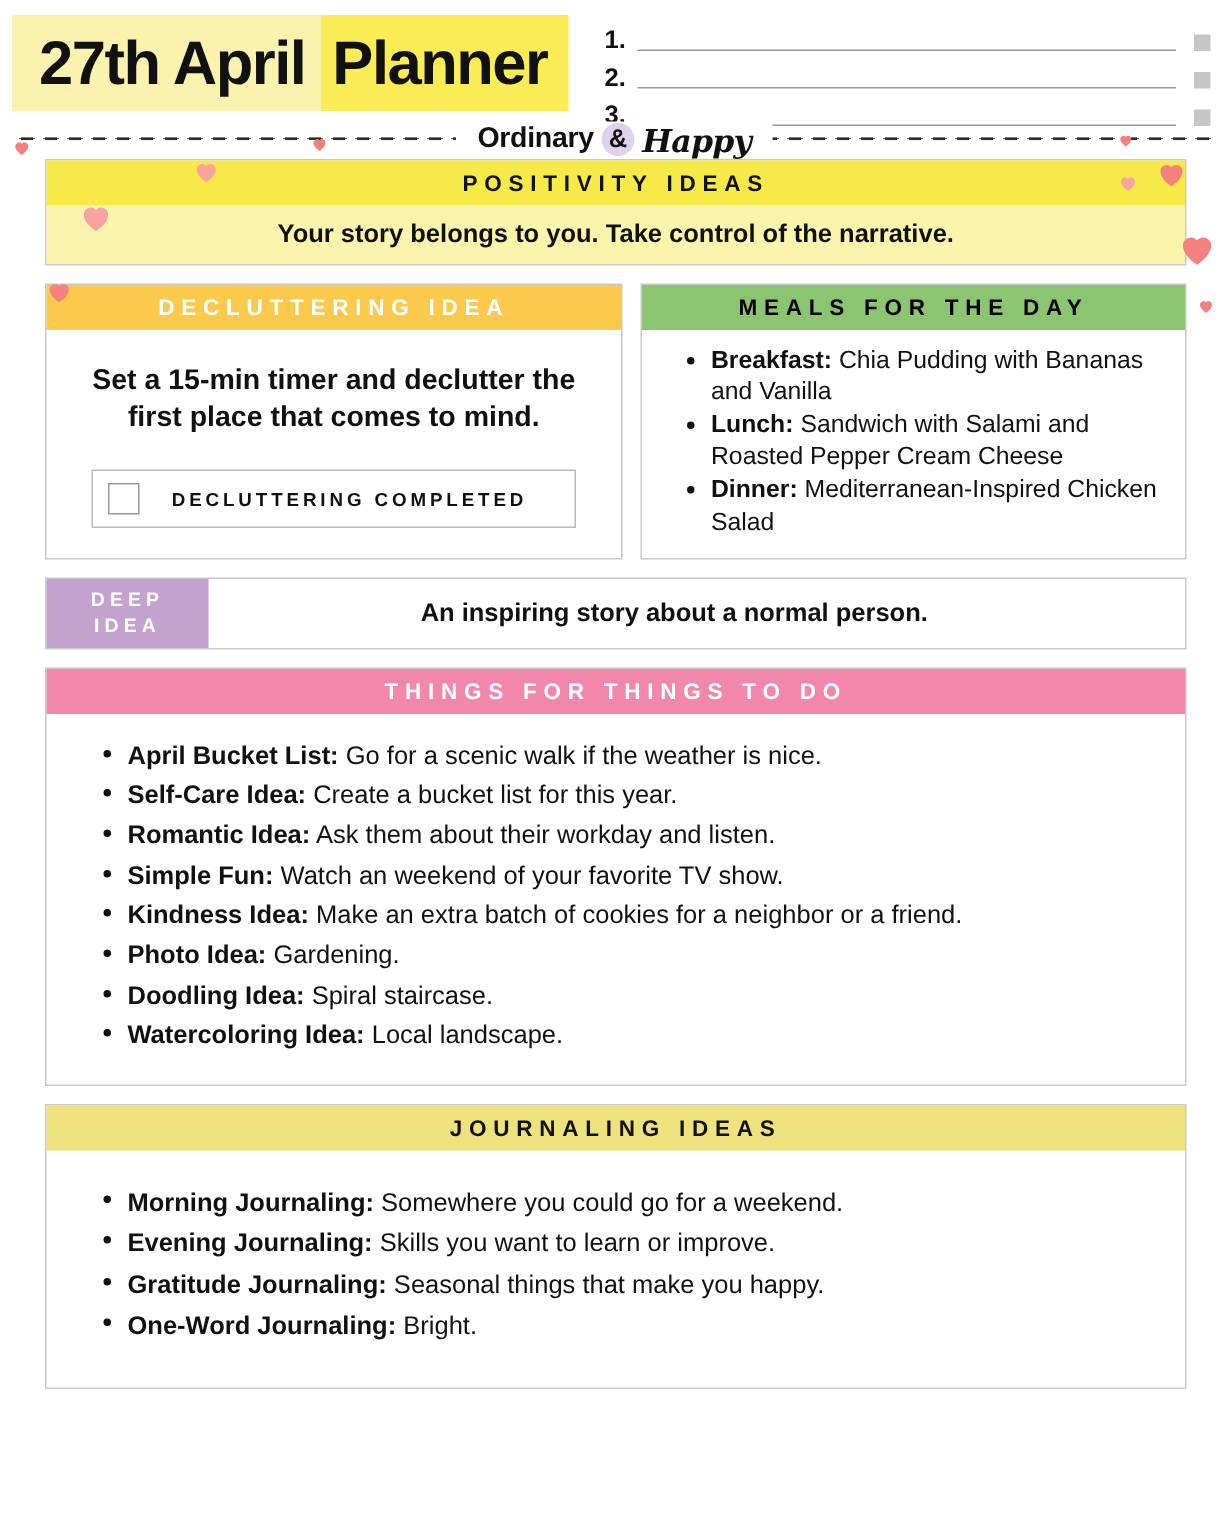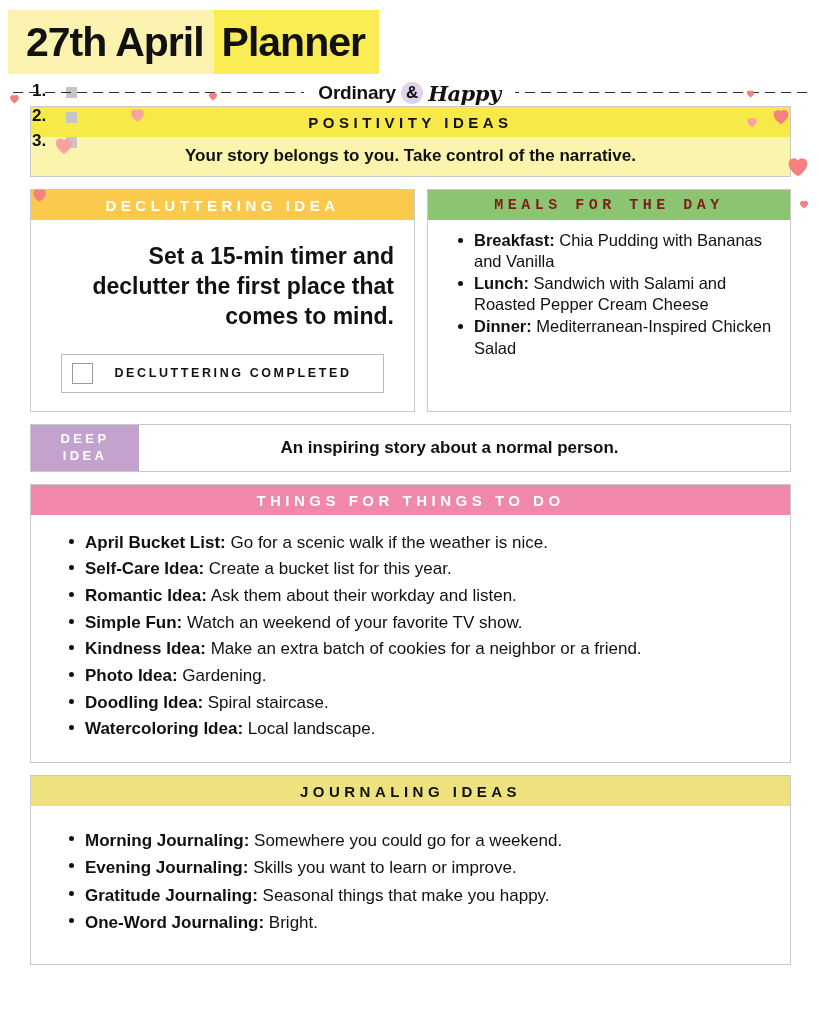--- a/index.html
+++ b/index.html
@@ -32,21 +32,20 @@
   .heart svg { display: block; }
 
   
   .header {
     position: relative;
     display: flex;
     align-items: flex-start;
     padding: 10px 12px 0 8px;
     height: 78px;
     box-sizing: border-box;
-    flex-direction: column;
   }
   .title-wrap {
     display: flex;
     align-items: center;
     height: 64px;
   }
   .title-a {
     background: #FAF2AE;
     font-size: 41px;
     font-weight: bold;
@@ -167,21 +166,21 @@
     text-align: center;
     font-weight: bold;
     font-size: 15px;
     letter-spacing: 4.5px;
     padding: 7px 4px 6px;
     box-sizing: border-box;
   }
   .band-yellow { background: #F7E948; color: #111; }
   .band-yellow-soft { background: #EDE27E; color: #111; }
   .band-amber { background: #FBC94B; color: #ffffff; }
-  .band-green { background: #8CC572; color: #7f1d1d; font-family: Liberation Mono, monospace; }
+  .band-green { background: #8CC572; color: #000000; }
   .band-pink  { background: #F287AC; color: #ffffff; }
 
   .quote {
     background: #FAF4AC;
     text-align: center;
     font-size: 17px;
     font-weight: bold;
     padding: 9px 10px 10px;
   }
 
@@ -215,24 +214,23 @@
     margin-top: 12px;
   }
   .col-left  { width: 385px; }
   .col-right { flex: 1; }
 
   .declutter-body {
     padding: 22px 20px 14px;
     text-align: center;
   }
   .declutter-text {
-    font-size: 23px;
+    font-size: 19px;
     font-weight: bold;
     line-height: 1.3;
-    text-align: right;
   }
   .check-row {
     margin: 22px 10px 4px;
     border: 1px solid #b9b9b9;
     display: flex;
     align-items: center;
     padding: 8px 10px;
   }
   .check-box {
     width: 19px;

